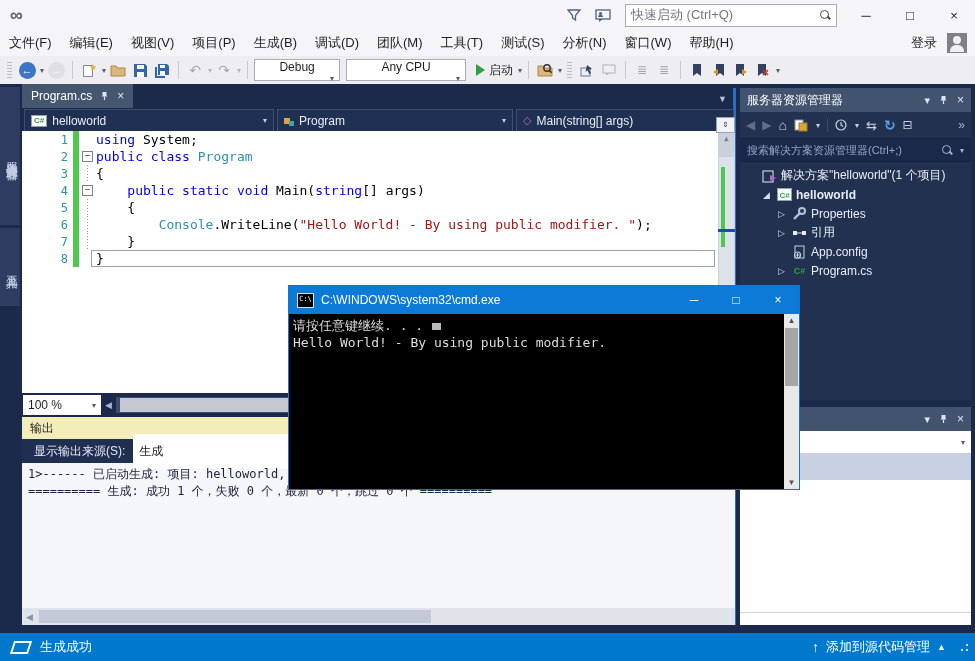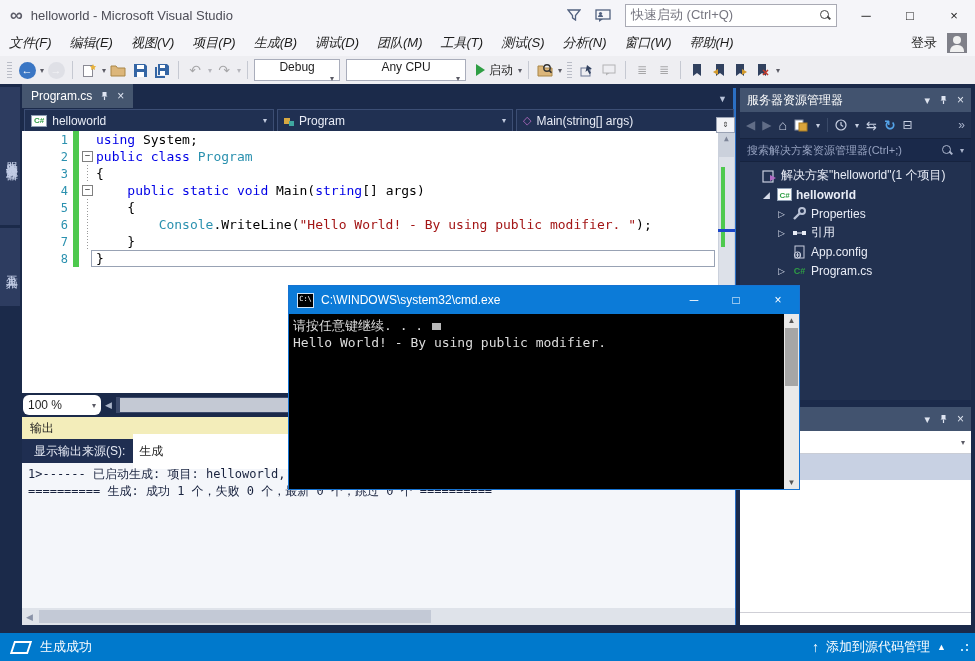--- a/index.html
+++ b/index.html
@@ -16,21 +16,21 @@
   #quick-launch{width:200px;height:21px;background:#fff;border:1px solid #a9aab4;
                 display:flex;align-items:center;padding:0 5px;color:#767680;font-size:13px;}
   #quick-launch .mag{margin-left:auto;}
   .mag{position:relative;width:11px;height:11px;display:inline-block;}
   .mag::before{content:"";position:absolute;left:0;top:0;width:7px;height:7px;border:1.5px solid #444;border-radius:50%;}
   .mag::after{content:"";position:absolute;left:7px;top:7px;width:4px;height:1.5px;background:#444;transform:rotate(45deg);}
   .winbtn{width:30px;text-align:center;font-size:13px;color:#222;}
   
   #menubar{position:absolute;top:30px;left:0;right:0;height:26px;background:#f5f5f9;
            display:flex;align-items:center;font-size:13px;color:#1e1e1e;}
-  .menu-item{padding:0 9px;line-height:26px;font-style:italic;}
+  .menu-item{padding:0 9px;line-height:26px;}
   #menu-right{margin-left:auto;display:flex;align-items:center;gap:10px;padding-right:8px;}
   #avatar{width:20px;height:20px;background:#7f8089;position:relative;}
   #avatar::before{content:"";position:absolute;left:6px;top:3px;width:8px;height:8px;border-radius:50%;background:#f0f0f0;}
   #avatar::after{content:"";position:absolute;left:3px;top:12px;width:14px;height:7px;border-radius:6px 6px 0 0;background:#f0f0f0;}
   
   #toolbar{position:absolute;top:56px;left:0;right:0;height:28px;background:#eeeef2;
            display:flex;align-items:center;gap:2px;padding-left:4px;font-size:12px;}
   .grip{width:5px;height:16px;margin:0 3px;background:repeating-linear-gradient(#b9bcc6 0 1px,transparent 1px 3px);}
   .tb-sep{width:1px;height:18px;background:#c6c9d2;margin:0 4px;}
   .tbtn{height:24px;min-width:20px;display:flex;align-items:center;justify-content:center;}
@@ -88,21 +88,21 @@
   #split-handle{position:absolute;right:0;top:-14px;width:17px;height:14px;background:#f2f3f7;
                 border:1px solid #9aa2b4;color:#333;font-size:10px;line-height:12px;text-align:center;}
   .sb-arrow{position:absolute;left:0;width:100%;text-align:center;color:#7d8598;font-size:8px;}
   #v-thumb{position:absolute;left:1px;right:1px;top:26px;height:132px;background:#dde1e9;}
   #v-marks{position:absolute;left:3px;width:4px;top:36px;height:80px;background:#4ec94e;}
   #v-caret-mark{position:absolute;left:0;width:100%;top:98px;height:3px;background:#1b46c8;}
   
   #zoom-row{position:absolute;top:309px;left:0;right:0;height:24px;background:#1b2a4a;
             display:flex;align-items:center;}
   #zoom-combo{width:68px;height:20px;background:#fff;color:#1e1e1e;font-size:12px;
-              display:flex;align-items:center;padding:0 5px;margin-left:1px;border-radius:6px;}
+              display:flex;align-items:center;padding:0 5px;margin-left:1px;}
   #zoom-combo .caret{margin-left:auto;}
   .h-arrow{color:#aab4c8;font-size:9px;padding:0 4px;}
   #h-track{flex:1;height:16px;background:#3c4a6b;margin-right:18px;position:relative;}
   #h-thumb{position:absolute;left:4px;top:1px;height:14px;width:83%;background:#c4c9d4;}
   
   #output-panel{position:absolute;left:22px;top:333px;width:713px;height:208px;background:#f4f6fa;}
   #output-title{height:22px;background:#f3edba;color:#1e1e1e;font-size:12px;display:flex;
                 align-items:center;padding:0 8px;}
   #output-toolbar{height:24px;background:#1f2e51;display:flex;align-items:center;font-size:12px;
                   color:#e6eaf4;padding-left:12px;gap:8px;}
@@ -167,21 +167,20 @@
     background:radial-gradient(circle 1.3px at 8px 8px,#bfe3fa 95%,transparent),
                radial-gradient(circle 1.3px at 8px 3px,#bfe3fa 95%,transparent),
                radial-gradient(circle 1.3px at 3px 8px,#bfe3fa 95%,transparent);}
   svg{display:block;}
 </style>
 </head>
 <body class="nosel">
 
 <div id="titlebar">
   <span id="vs-logo">∞</span>
-  <span id="win-title">helloworld - Microsoft Visual Studio</span>
   <div id="tb-right">
     <span class="tb-icon">
       <svg width="14" height="12">
           <path d="M1 1h12L8.5 6.5V11L5.5 8.8V6.5Z" fill="none" stroke="#51617f" stroke-width="1.3"></path>
         </svg>
     </span>
     <span class="tb-icon">
       <svg width="16" height="13">
           <rect x="1" y="1" width="14" height="9" fill="none" stroke="#51617f" stroke-width="1.3"></rect>
           <path d="M4 10l0 3 4-3" fill="#51617f"></path>

